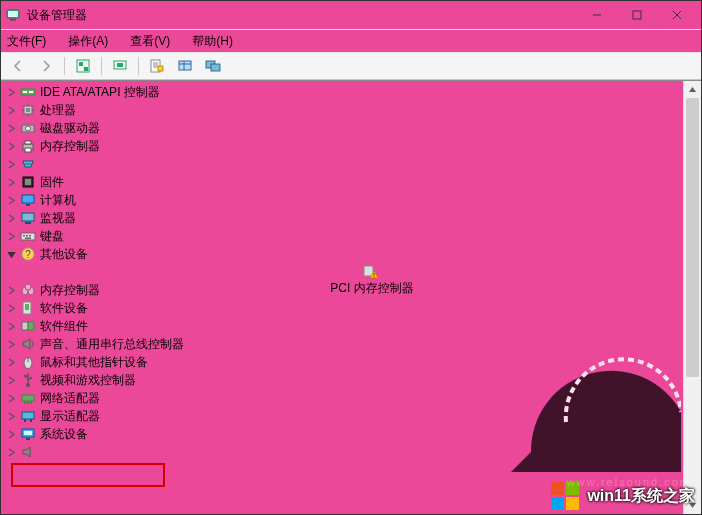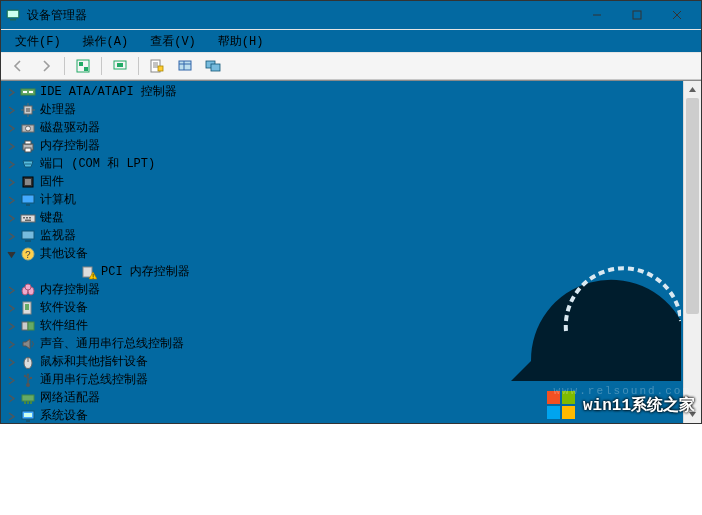--- a/index.html
+++ b/index.html
@@ -1,38 +1,38 @@
 <!DOCTYPE html>
 <html><head>
 <meta charset="utf-8">
 <style>
   html,body{margin:0;padding:0;font-family:"Microsoft YaHei","Segoe UI",sans-serif;font-size:12px;color:#000;background:#fff;}
-  .window{width:702px;height:424px;border:1px solid #333;box-sizing:border-box;display:flex;flex-direction:column;position:relative;background:#0369a1;overflow:hidden;font-family:Liberation Mono, monospace;}
+  .window{width:702px;height:515px;border:1px solid #333;box-sizing:border-box;display:flex;flex-direction:column;position:relative;background:#ec4899;overflow:hidden;}
   
   .titlebar{height:28px;display:flex;align-items:center;padding:0 4px;border-bottom:1px solid #e5e5e5;}
   .titlebar .app-icon{width:16px;height:16px;margin-right:6px;display:flex;align-items:center;justify-content:center;}
   .titlebar .title{flex:0 0 auto;font-size:12px;}
   .titlebar .spacer{flex:1;}
   .win-btn{width:40px;height:28px;display:flex;align-items:center;justify-content:center;color:#333;}
   .win-btn svg{width:10px;height:10px;stroke:#333;stroke-width:1;fill:none;}
   
-  .menubar{height:22px;display:flex;align-items:center;padding:0 10px;gap:14px;border-bottom:1px solid #e5e5e5;font-size:12px;}
+  .menubar{height:22px;display:flex;align-items:center;padding:0 2px;gap:14px;border-bottom:1px solid #e5e5e5;font-size:12px;}
   .menu-item{padding:2px 4px;}
   
   .toolbar{height:26px;display:flex;align-items:center;padding:0 4px;gap:2px;border-bottom:1px solid #c7c7c7;background:#f5f5f5;}
   .tool-btn{width:24px;height:22px;border:1px solid transparent;display:flex;align-items:center;justify-content:center;}
   .tool-sep{width:1px;height:18px;background:#c7c7c7;margin:0 3px;}
   .tool-btn svg{width:16px;height:16px;}
   .disabled{opacity:0.45;}
   
   .tree-wrap{flex:1;overflow:auto;position:relative;border-top:1px solid #8a8a8a;}
   .tree{padding:2px 0 10px 0;}
   .node{display:flex;align-items:center;height:18px;line-height:18px;white-space:nowrap;}
   .lvl1{padding-left:4px;}
-  .lvl3{padding-left:80px;}
+  .lvl3{padding-left:42px;flex-direction:column;}
   .expander{width:12px;height:12px;margin-right:3px;display:flex;align-items:center;justify-content:center;color:#666;flex:0 0 12px;}
   .expander svg{width:9px;height:9px;stroke:#555;stroke-width:1.3;fill:none;}
   .node .dicon{width:16px;height:16px;margin-right:4px;display:flex;align-items:center;justify-content:center;flex:0 0 16px;}
   .node .dicon svg{width:16px;height:16px;}
   .node .lbl{font-size:12px;}
   .highlight-box{border:2px solid #d40000;position:absolute;left:10px;width:150px;height:20px;pointer-events:none;top:382px;}
   
   .vscroll{position:absolute;right:0;top:0;bottom:0;width:17px;display:flex;flex-direction:column;background:#f0f0f0;border-left:1px solid #d9d9d9;}
   .vscroll .arrow{height:17px;display:flex;align-items:center;justify-content:center;}
   .vscroll .arrow svg{width:9px;height:9px;fill:#606060;}
@@ -212,21 +212,20 @@
             </svg>
           </span>
         <span class="dicon">
             <svg viewBox="0 0 16 16">
               <path d="M3 5 h10 l-2 6 h-6 z" fill="#5bd" stroke="#157"></path>
               <circle cx="6" cy="8" r="0.8" fill="#157"></circle>
               <circle cx="8" cy="8" r="0.8" fill="#157"></circle>
               <circle cx="10" cy="8" r="0.8" fill="#157"></circle>
             </svg>
           </span>
-        <span class="lbl">端口 (COM 和 LPT)</span>
       </div>
 
       <div class="node lvl1">
         <span class="expander">
             <svg viewBox="0 0 9 9">
               <path d="M2 1 L7 4.5 L2 8"></path>
             </svg>
           </span>
         <span class="dicon">
             <svg viewBox="0 0 16 16">
@@ -243,53 +242,53 @@
               <path d="M2 1 L7 4.5 L2 8"></path>
             </svg>
           </span>
         <span class="dicon">
             <svg viewBox="0 0 16 16">
               <rect x="2" y="3" width="12" height="8" fill="#4af" stroke="#157"></rect>
               <rect x="6" y="12" width="4" height="2" fill="#157"></rect>
             </svg>
           </span>
         <span class="lbl">计算机</span>
+      </div>
+
+      <div class="node lvl1">
+        <span class="expander">
+            <svg viewBox="0 0 9 9">
+              <path d="M2 1 L7 4.5 L2 8"></path>
+            </svg>
+          </span>
+        <span class="dicon">
+            <svg viewBox="0 0 16 16">
+              <rect x="2" y="3" width="12" height="8" fill="#7bd" stroke="#157"></rect>
+              <rect x="5" y="12" width="6" height="2" fill="#157"></rect>
+            </svg>
+          </span>
+        <span class="lbl">监视器</span>
       </div>
 
       <div class="node lvl1">
         <span class="expander">
             <svg viewBox="0 0 9 9">
               <path d="M2 1 L7 4.5 L2 8"></path>
             </svg>
           </span>
         <span class="dicon">
             <svg viewBox="0 0 16 16">
               <rect x="1" y="5" width="14" height="7" fill="#ddd" stroke="#666"></rect>
               <rect x="3" y="7" width="2" height="1.5" fill="#666"></rect>
               <rect x="6" y="7" width="2" height="1.5" fill="#666"></rect>
               <rect x="9" y="7" width="2" height="1.5" fill="#666"></rect>
               <rect x="5" y="9.5" width="6" height="1.5" fill="#666"></rect>
             </svg>
           </span>
         <span class="lbl">键盘</span>
-      </div>
-
-      <div class="node lvl1">
-        <span class="expander">
-            <svg viewBox="0 0 9 9">
-              <path d="M2 1 L7 4.5 L2 8"></path>
-            </svg>
-          </span>
-        <span class="dicon">
-            <svg viewBox="0 0 16 16">
-              <rect x="2" y="3" width="12" height="8" fill="#7bd" stroke="#157"></rect>
-              <rect x="5" y="12" width="6" height="2" fill="#157"></rect>
-            </svg>
-          </span>
-        <span class="lbl">监视器</span>
       </div>
 
       <div class="node lvl1">
         <span class="expander">
             <svg viewBox="0 0 9 9">
               <path d="M1 2 L4.5 7 L8 2" fill="#333" stroke="#333"></path>
             </svg>
           </span>
         <span class="dicon">
             <svg viewBox="0 0 16 16">
@@ -397,21 +396,21 @@
         <span class="dicon">
             <svg viewBox="0 0 16 16">
               <circle cx="8" cy="13" r="2" fill="#555"></circle>
               <line x1="8" y1="13" x2="8" y2="3" stroke="#555" stroke-width="1.3"></line>
               <path d="M8 6 l-3 -2 M8 8 l3 -2" stroke="#555" stroke-width="1.3" fill="none"></path>
               <circle cx="5" cy="4" r="1.2" fill="#555"></circle>
               <rect x="10" y="5" width="2" height="2" fill="#555"></rect>
               <polygon points="8,1 6.5,3.5 9.5,3.5" fill="#555"></polygon>
             </svg>
           </span>
-        <span class="lbl">通用串行总线控制器</span>
+        <span class="lbl">视频和游戏控制器</span>
       </div>
 
       <div class="node lvl1">
         <span class="expander">
             <svg viewBox="0 0 9 9">
               <path d="M2 1 L7 4.5 L2 8"></path>
             </svg>
           </span>
         <span class="dicon">
             <svg viewBox="0 0 16 16">
@@ -425,42 +424,42 @@
       </div>
 
       <div class="node lvl1">
         <span class="expander">
             <svg viewBox="0 0 9 9">
               <path d="M2 1 L7 4.5 L2 8"></path>
             </svg>
           </span>
         <span class="dicon">
             <svg viewBox="0 0 16 16">
+              <rect x="2" y="4" width="12" height="7" fill="#5bd" stroke="#157"></rect>
+              <rect x="4" y="11" width="2" height="3" fill="#157"></rect>
+              <rect x="10" y="11" width="2" height="3" fill="#157"></rect>
+            </svg>
+          </span>
+        <span class="lbl">显示适配器</span>
+      </div>
+
+      <div class="node lvl1">
+        <span class="expander">
+            <svg viewBox="0 0 9 9">
+              <path d="M2 1 L7 4.5 L2 8"></path>
+            </svg>
+          </span>
+        <span class="dicon">
+            <svg viewBox="0 0 16 16">
               <rect x="2" y="3" width="12" height="8" fill="#4af" stroke="#157"></rect>
               <rect x="4" y="5" width="8" height="4" fill="#cfe"></rect>
               <rect x="6" y="12" width="4" height="2" fill="#157"></rect>
             </svg>
           </span>
         <span class="lbl">系统设备</span>
-      </div>
-
-      <div class="node lvl1">
-        <span class="expander">
-            <svg viewBox="0 0 9 9">
-              <path d="M2 1 L7 4.5 L2 8"></path>
-            </svg>
-          </span>
-        <span class="dicon">
-            <svg viewBox="0 0 16 16">
-              <rect x="2" y="4" width="12" height="7" fill="#5bd" stroke="#157"></rect>
-              <rect x="4" y="11" width="2" height="3" fill="#157"></rect>
-              <rect x="10" y="11" width="2" height="3" fill="#157"></rect>
-            </svg>
-          </span>
-        <span class="lbl">显示适配器</span>
       </div>
 
       <div class="node lvl1">
         <span class="expander">
             <svg viewBox="0 0 9 9">
               <path d="M2 1 L7 4.5 L2 8"></path>
             </svg>
           </span>
         <span class="dicon">
             <svg viewBox="0 0 16 16">

